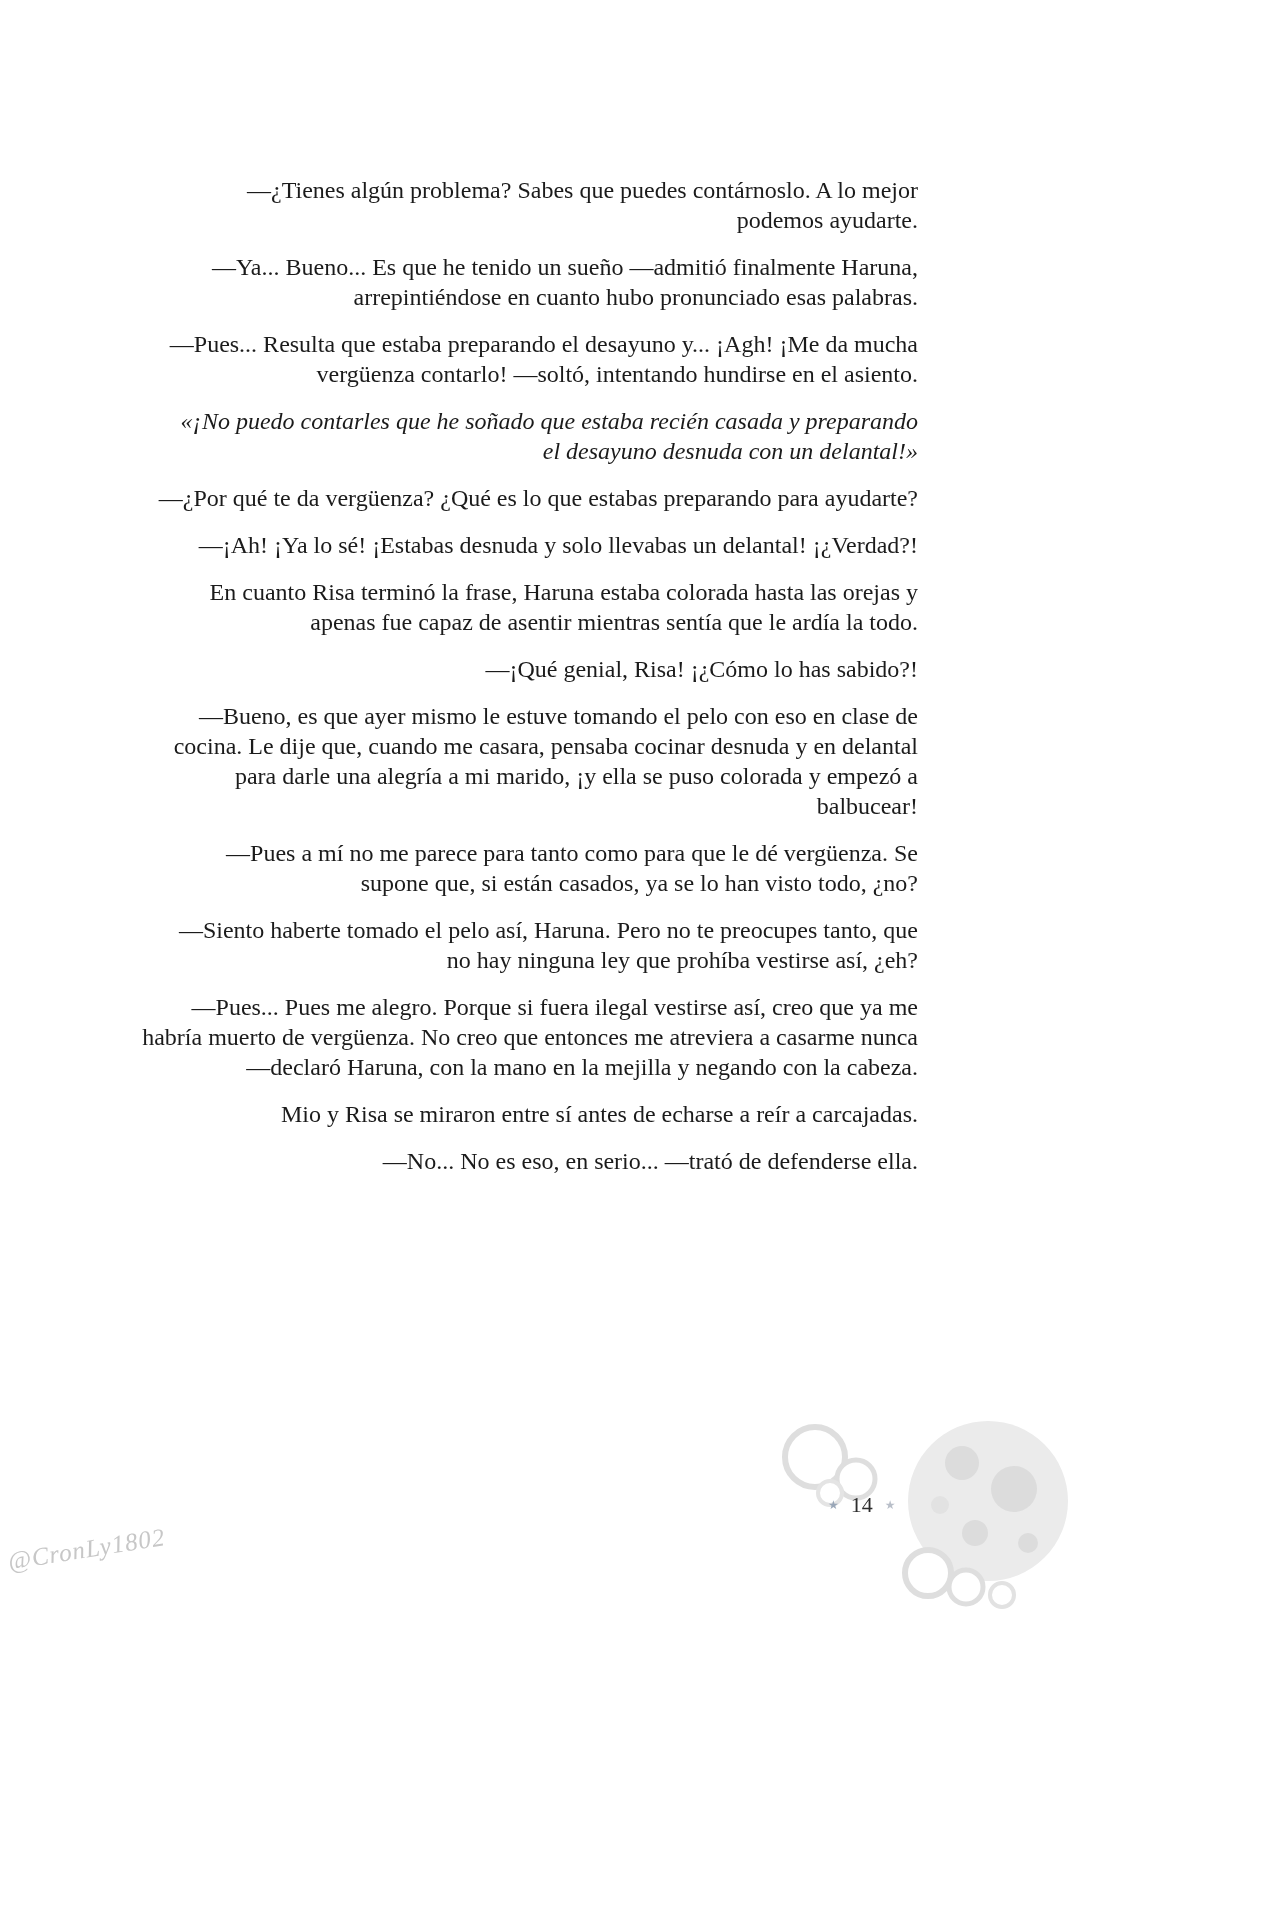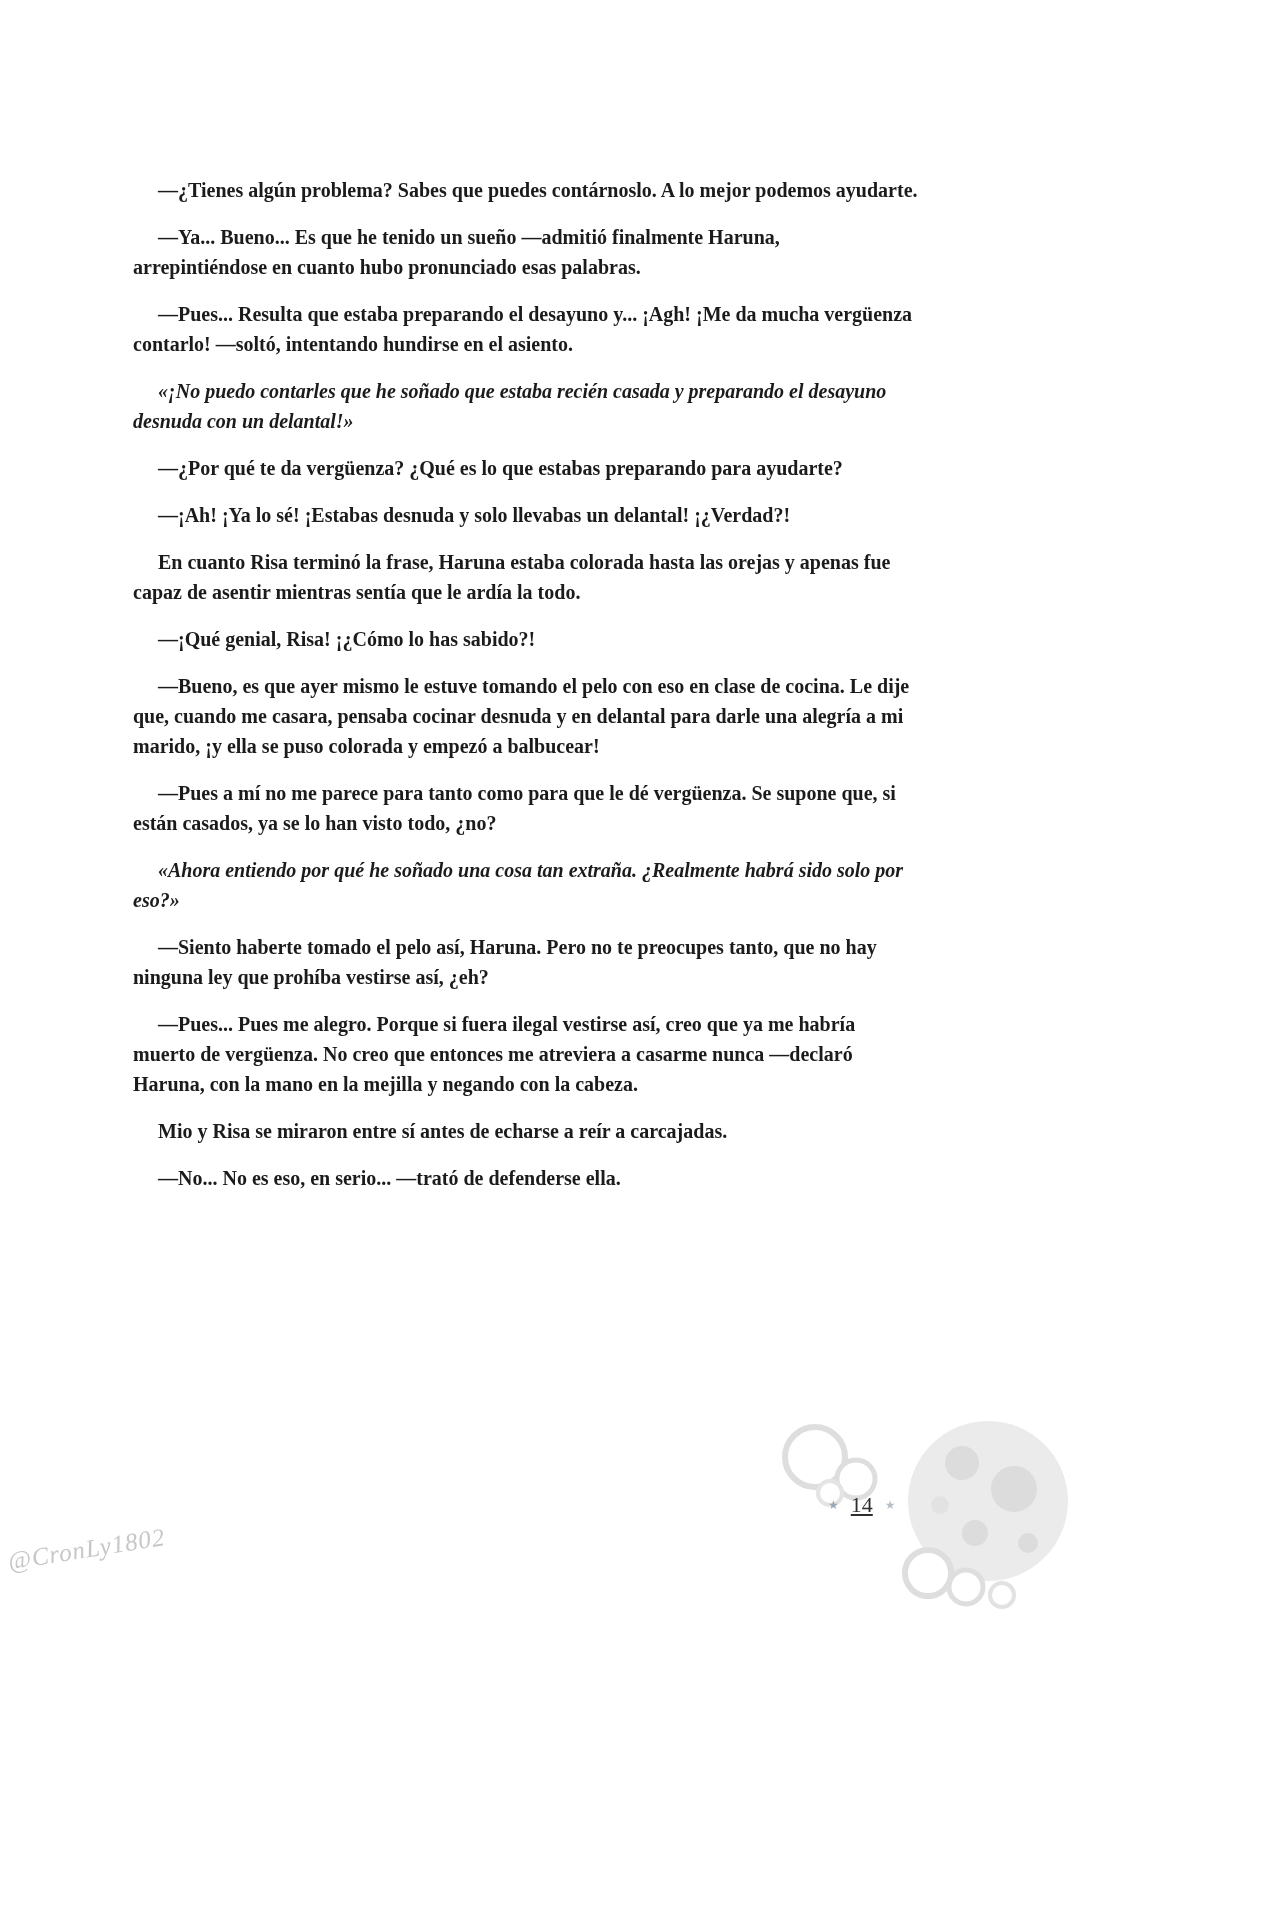--- a/index.html
+++ b/index.html
@@ -11,27 +11,26 @@
     overflow: hidden;
     font-family: "Liberation Serif", serif;
   }
   .text-block {
     position: absolute;
     left: 133px;
     top: 175px;
     width: 785px;
   }
   .para {
-    font-size: 20px;
+    font-size: 24px;
     line-height: 30px;
     color: #1b1b1b;
     text-indent: 25px;
     margin-bottom: 17px;
-    text-align: left;
-    font-weight: bold;
+    text-align: right;
   }
   .para.italic { font-style: italic; }
   .moon-area {
     position: absolute;
     left: 770px;
     top: 1405px;
     width: 340px;
     height: 215px;
     pointer-events: none;
   }
@@ -45,21 +44,20 @@
   }
   .star {
     font-size: 12px;
     color: #9aa7b8;
     line-height: 1;
   }
   .star.right { color: #b9bfc9; }
   .page-num {
     font-size: 22px;
     color: #2e2e2e;
-    text-decoration: underline;
   }
   .watermark {
     position: absolute;
     left: 6px;
     top: 1548px;
     transform: rotate(-9deg);
     transform-origin: left top;
     color: #c7c7c7;
     font-size: 25px;
     font-style: italic;
@@ -74,21 +72,20 @@
     <p class="para">—¿Tienes algún problema? Sabes que puedes contárnoslo. A lo mejor podemos ayudarte.</p>
     <p class="para">—Ya... Bueno... Es que he tenido un sueño —admitió finalmente Haruna, arrepintiéndose en cuanto hubo pronunciado esas palabras.</p>
     <p class="para">—Pues... Resulta que estaba preparando el desayuno y... ¡Agh! ¡Me da mucha vergüenza contarlo! —soltó, intentando hundirse en el asiento.</p>
     <p class="para italic">«¡No puedo contarles que he soñado que estaba recién casada y preparando el desayuno desnuda con un delantal!»</p>
     <p class="para">—¿Por qué te da vergüenza? ¿Qué es lo que estabas preparando para ayudarte?</p>
     <p class="para">—¡Ah! ¡Ya lo sé! ¡Estabas desnuda y solo llevabas un delantal! ¡¿Verdad?!</p>
     <p class="para">En cuanto Risa terminó la frase, Haruna estaba colorada hasta las orejas y apenas fue capaz de asentir mientras sentía que le ardía la todo.</p>
     <p class="para">—¡Qué genial, Risa! ¡¿Cómo lo has sabido?!</p>
     <p class="para">—Bueno, es que ayer mismo le estuve tomando el pelo con eso en clase de cocina. Le dije que, cuando me casara, pensaba cocinar desnuda y en delantal para darle una alegría a mi marido, ¡y ella se puso colorada y empezó a balbucear!</p>
     <p class="para">—Pues a mí no me parece para tanto como para que le dé vergüenza. Se supone que, si están casados, ya se lo han visto todo, ¿no?</p>
-    <p class="para italic">«Ahora entiendo por qué he soñado una cosa tan extraña. ¿Realmente habrá sido solo por eso?»</p>
     <p class="para">—Siento haberte tomado el pelo así, Haruna. Pero no te preocupes tanto, que no hay ninguna ley que prohíba vestirse así, ¿eh?</p>
     <p class="para">—Pues... Pues me alegro. Porque si fuera ilegal vestirse así, creo que ya me habría muerto de vergüenza. No creo que entonces me atreviera a casarme nunca —declaró Haruna, con la mano en la mejilla y negando con la cabeza.</p>
     <p class="para">Mio y Risa se miraron entre sí antes de echarse a reír a carcajadas.</p>
     <p class="para">—No... No es eso, en serio... —trató de defenderse ella.</p>
   </div>
 
 <div class="moon-area">
   <svg width="340" height="215" viewBox="0 0 340 215" xmlns="http://www.w3.org/2000/svg">
 
     <g>

